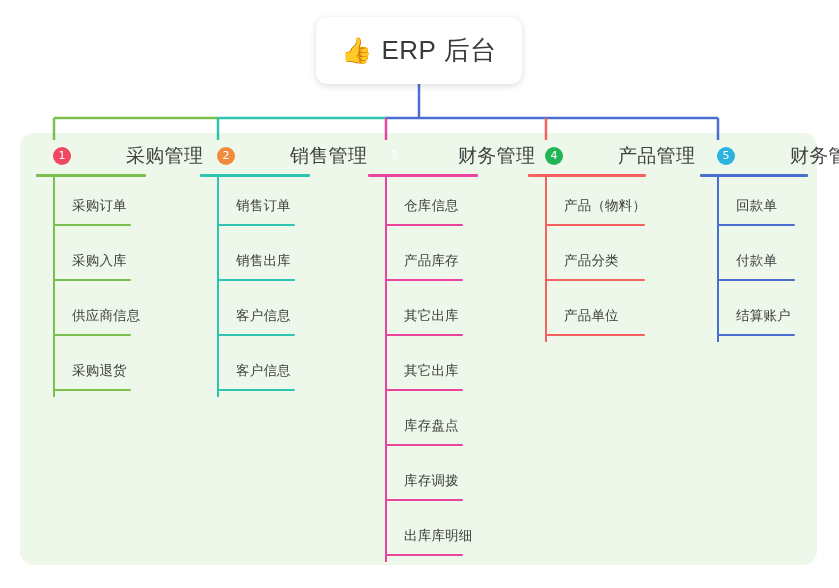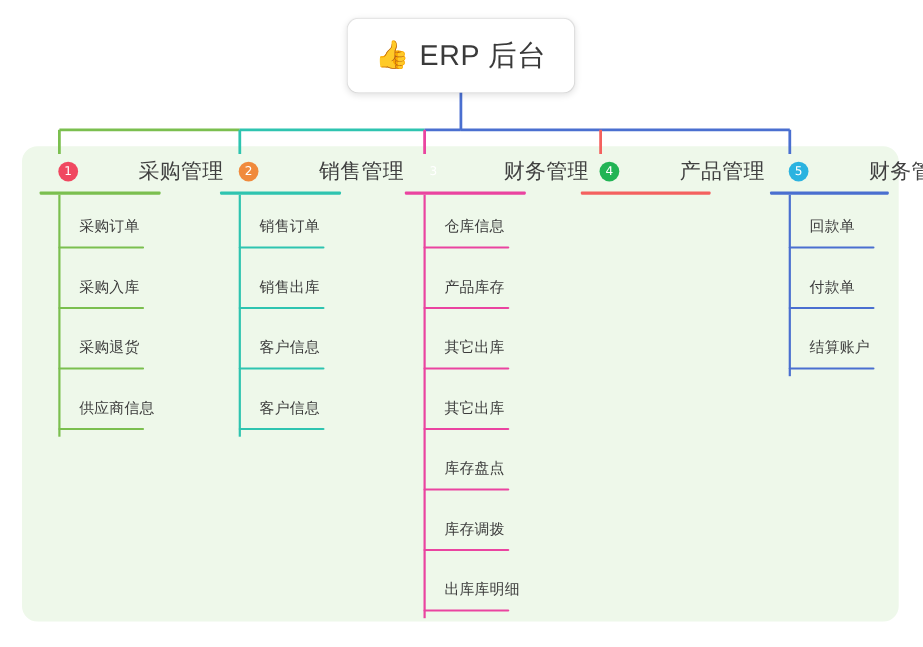--- a/index.html
+++ b/index.html
@@ -174,25 +174,25 @@
           <div class="spine" style="height: 220px; background: rgb(123, 191, 79);"></div>
           <div class="leaf">
             <div class="leaf-label">采购订单</div>
             <div class="leaf-rule" style="top: 47px; width: 78px; background: rgb(123, 191, 79);"></div>
           </div>
           <div class="leaf">
             <div class="leaf-label">采购入库</div>
             <div class="leaf-rule" style="top: 47px; width: 78px; background: rgb(123, 191, 79);"></div>
           </div>
           <div class="leaf">
+            <div class="leaf-label">供应商信息</div>
+            <div class="leaf-rule" style="top: 47px; width: 78px; background: rgb(123, 191, 79);"></div>
+          </div>
+          <div class="leaf">
             <div class="leaf-label">采购退货</div>
-            <div class="leaf-rule" style="top: 47px; width: 78px; background: rgb(123, 191, 79);"></div>
-          </div>
-          <div class="leaf">
-            <div class="leaf-label">供应商信息</div>
             <div class="leaf-rule" style="top: 47px; width: 78px; background: rgb(123, 191, 79);"></div>
           </div>
         </div>
       </div>
       <div class="column" style="left: 200px;">
         <div class="col-head">
           <span class="badge" style="background: rgb(240, 138, 60);">2</span>
           <span class="col-title">销售管理</span>
         </div>
         <div class="col-underline" style="width: 110px; background: rgb(46, 196, 176); margin-left: 0px;"></div>
@@ -253,20 +253,35 @@
             <div class="leaf-rule" style="top: 47px; width: 78px; background: rgb(234, 68, 160);"></div>
           </div>
         </div>
       </div>
       <div class="column" style="left: 528px;">
         <div class="col-head">
           <span class="badge" style="background: rgb(34, 180, 85);">4</span>
           <span class="col-title">产品管理</span>
         </div>
         <div class="col-underline" style="width: 118px; background: rgb(244, 97, 95); margin-left: 0px;"></div>
+        <div class="items" style="height: 165px;">
+          <div class="spine" style="height: 165px; background: rgb(244, 97, 95);"></div>
+          <div class="leaf">
+            <div class="leaf-label">产品（物料）</div>
+            <div class="leaf-rule" style="top: 47px; width: 100px; background: rgb(244, 97, 95);"></div>
+          </div>
+          <div class="leaf">
+            <div class="leaf-label">产品分类</div>
+            <div class="leaf-rule" style="top: 47px; width: 100px; background: rgb(244, 97, 95);"></div>
+          </div>
+          <div class="leaf">
+            <div class="leaf-label">产品单位</div>
+            <div class="leaf-rule" style="top: 47px; width: 100px; background: rgb(244, 97, 95);"></div>
+          </div>
+        </div>
       </div>
       <div class="column" style="left: 700px;">
         <div class="col-head">
           <span class="badge" style="background: rgb(43, 179, 224);">5</span>
           <span class="col-title">财务管理</span>
         </div>
         <div class="col-underline" style="width: 108px; background: rgb(74, 111, 208); margin-left: 0px;"></div>
         <div class="items" style="height: 165px;">
           <div class="spine" style="height: 165px; background: rgb(74, 111, 208);"></div>
           <div class="leaf">

